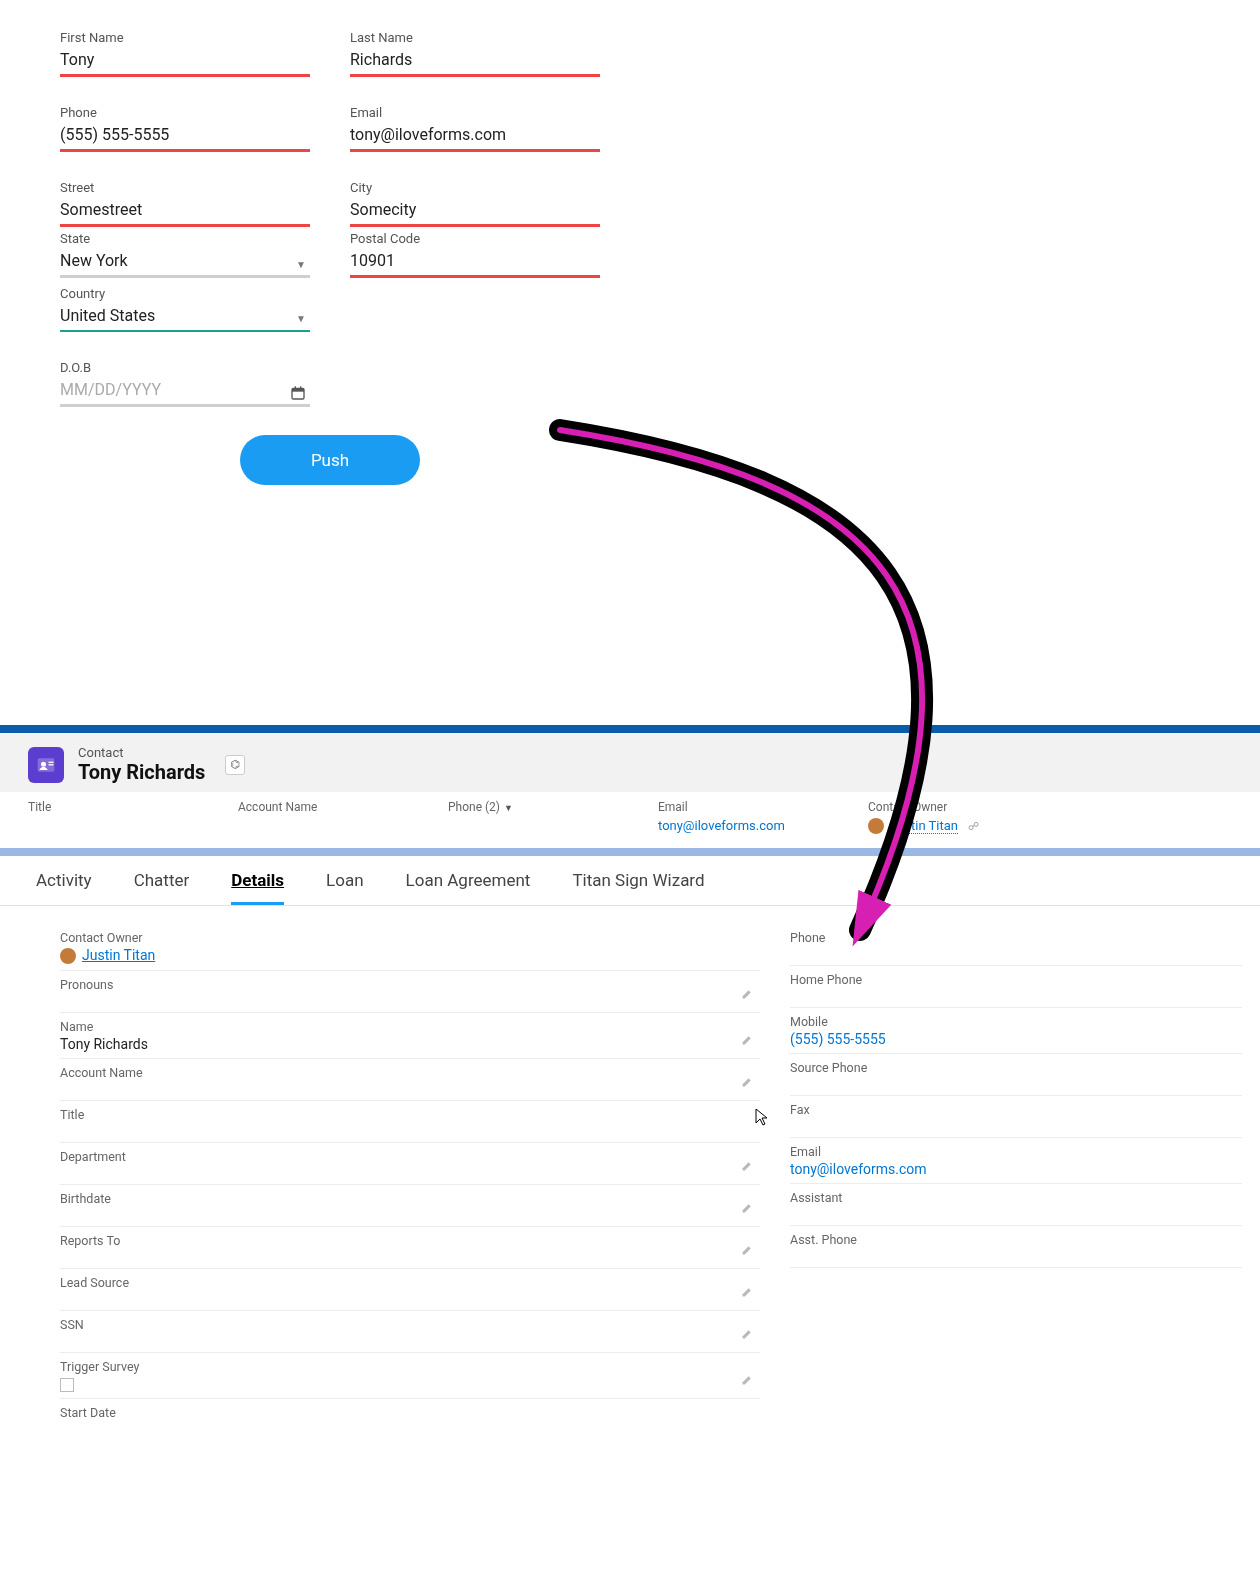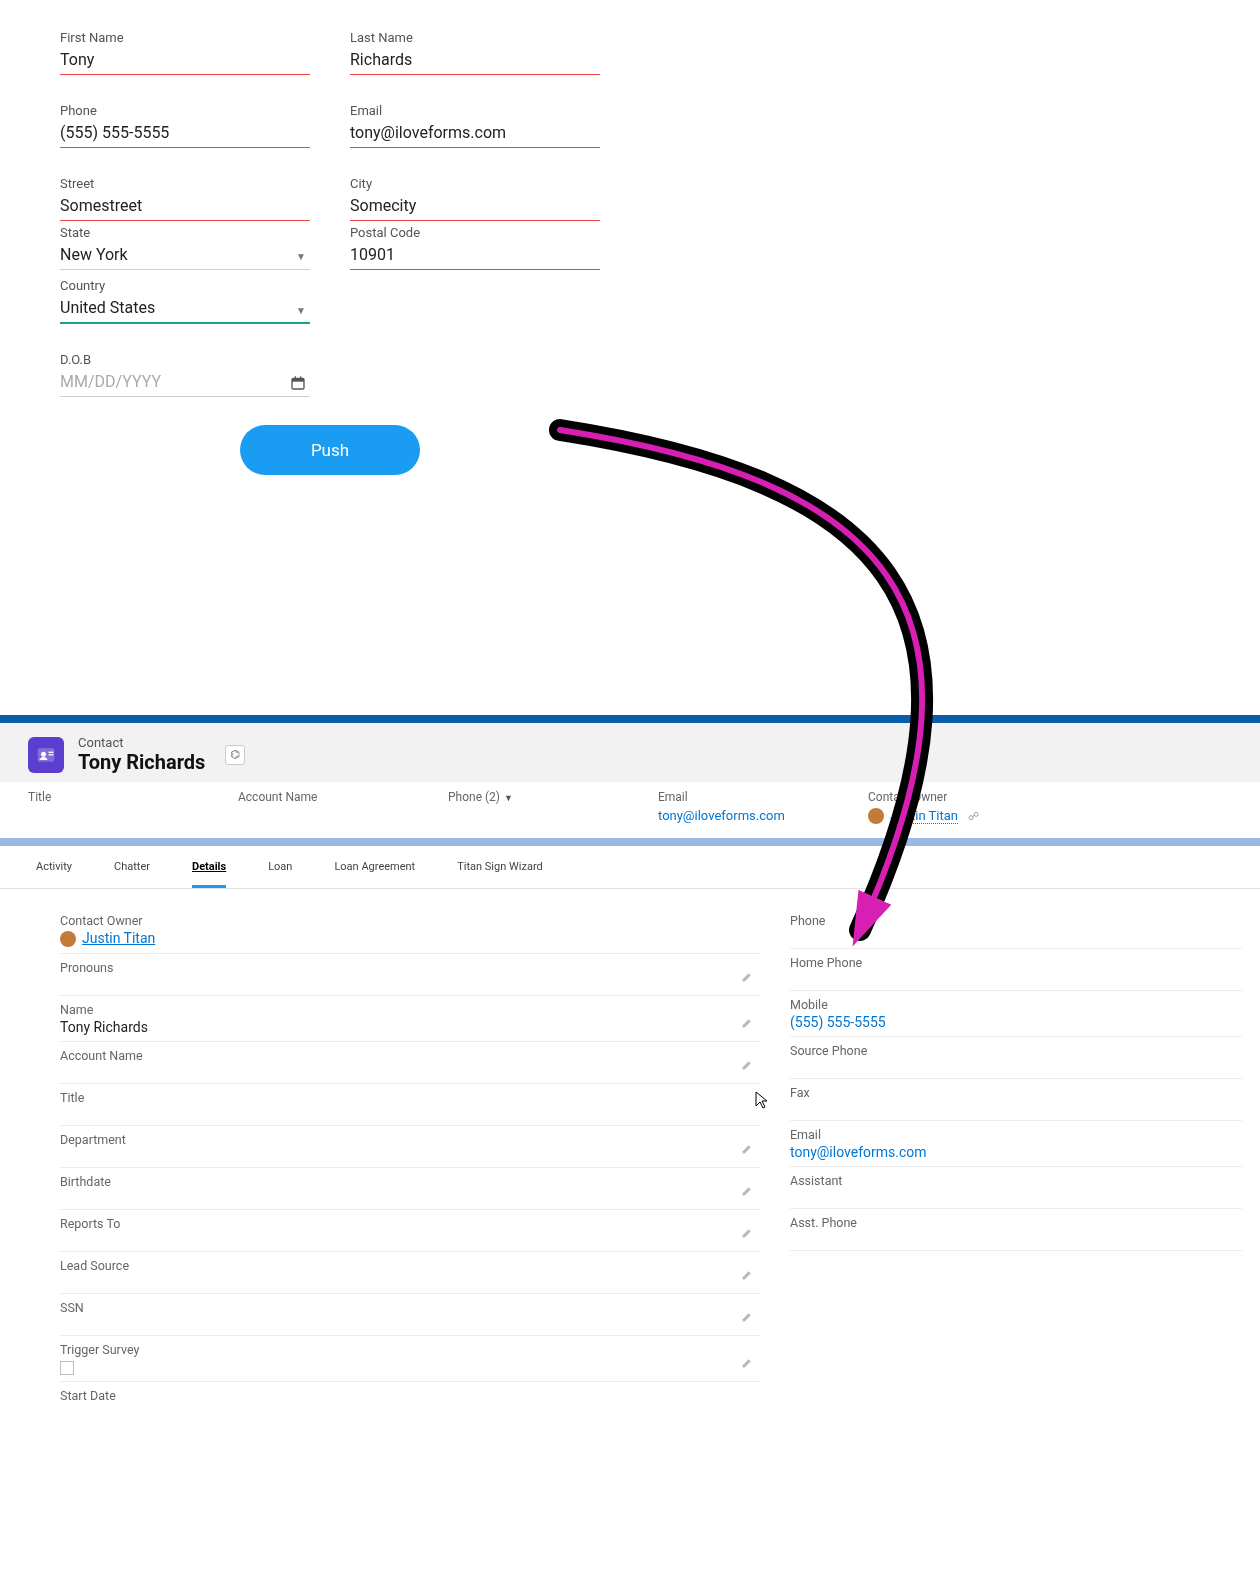--- a/index.html
+++ b/index.html
@@ -5,21 +5,21 @@
   * { box-sizing: border-box; font-family: -apple-system, BlinkMacSystemFont, "Segoe UI", Roboto, Helvetica, Arial, sans-serif; }
   body { margin:0; padding:0; background:#fff; }
 
   
   .form-area { padding: 30px 60px 60px 60px; width:660px; }
   .form-row { display:flex; gap:40px; margin-bottom:28px; }
   .form-col { flex:1; min-width:250px; }
   .form-col.narrow { max-width:250px; }
   .field-label   { font-size:13px; color:#555; margin-bottom:2px; }
   .field-input   { width:100%; font-size:16px; color:#222; background:transparent;
-                   border:none; border-bottom:1px solid #ef4444; padding:3px 0 5px 0; outline:none; }
+                   border:none; border-bottom:3px solid #ef4444; padding:3px 0 5px 0; outline:none; }
   .field-input.gray-line { border-bottom-color:#cfcfcf; }
   .field-input::placeholder { color:#aaa; }
   .select-wrapper{ position:relative; }
   .select-caret  { position:absolute; right:4px; bottom:8px; font-size:10px; color:#777; pointer-events:none; }
   .date-wrapper  { position:relative; }
   .cal-icon      { position:absolute; right:4px; bottom:6px; width:16px; height:16px; color:#555; }
   .push-btn { display:block; margin:18px auto 0 auto; width:180px; height:50px;
               border:none; border-radius:999px; background:#1a9cf2; color:#fff;
               font-size:17px; cursor:pointer; }
 
@@ -41,21 +41,21 @@
   .sf-highlight .lab  { color:#666; font-size:12px; margin-bottom:4px;}
   .sf-highlight .lnk  { color:#0176d3; text-decoration:none; }
   .sf-highlight .owner{ display:flex; align-items:center; gap:6px; }
   .avatar{ width:16px;height:16px;border-radius:50%;background:#c47a39;display:inline-block;}
   .phone-caret { font-size:9px; color:#555; margin-left:4px;}
   .owner-change{ font-size:11px;color:#999;margin-left:4px; }
   .sf-thin-stripe{ height:8px; background:#9bb7e4; }
 
   
   .sf-tabs { display:flex; gap:42px; padding:14px 36px 0 36px; border-bottom:1px solid #e1e1e1; }
-  .sf-tab  { font-size:11px; color:#444; padding-bottom:12px; cursor:pointer; }
+  .sf-tab  { font-size:17px; color:#444; padding-bottom:12px; cursor:pointer; }
   .sf-tab.active{ color:#000; font-weight:700; text-decoration:underline; border-bottom:3px solid #1a9cf2; }
 
   
   .sf-details{ display:flex; padding: 18px 18px 0 60px; }
   .det-left  { flex:0 0 700px; }
   .det-right { flex:1; padding-left:30px; }
   .det-row   { border-bottom:1px solid #ececec; padding:6px 0 6px 0; position:relative; min-height:42px; }
   .det-row .lab{ font-size:12.5px; color:#666; }
   .det-row .val{ font-size:14px; color:#222; margin-top:2px; }
   .det-row .val.link{ color:#0176d3; text-decoration:underline; cursor:pointer;}

